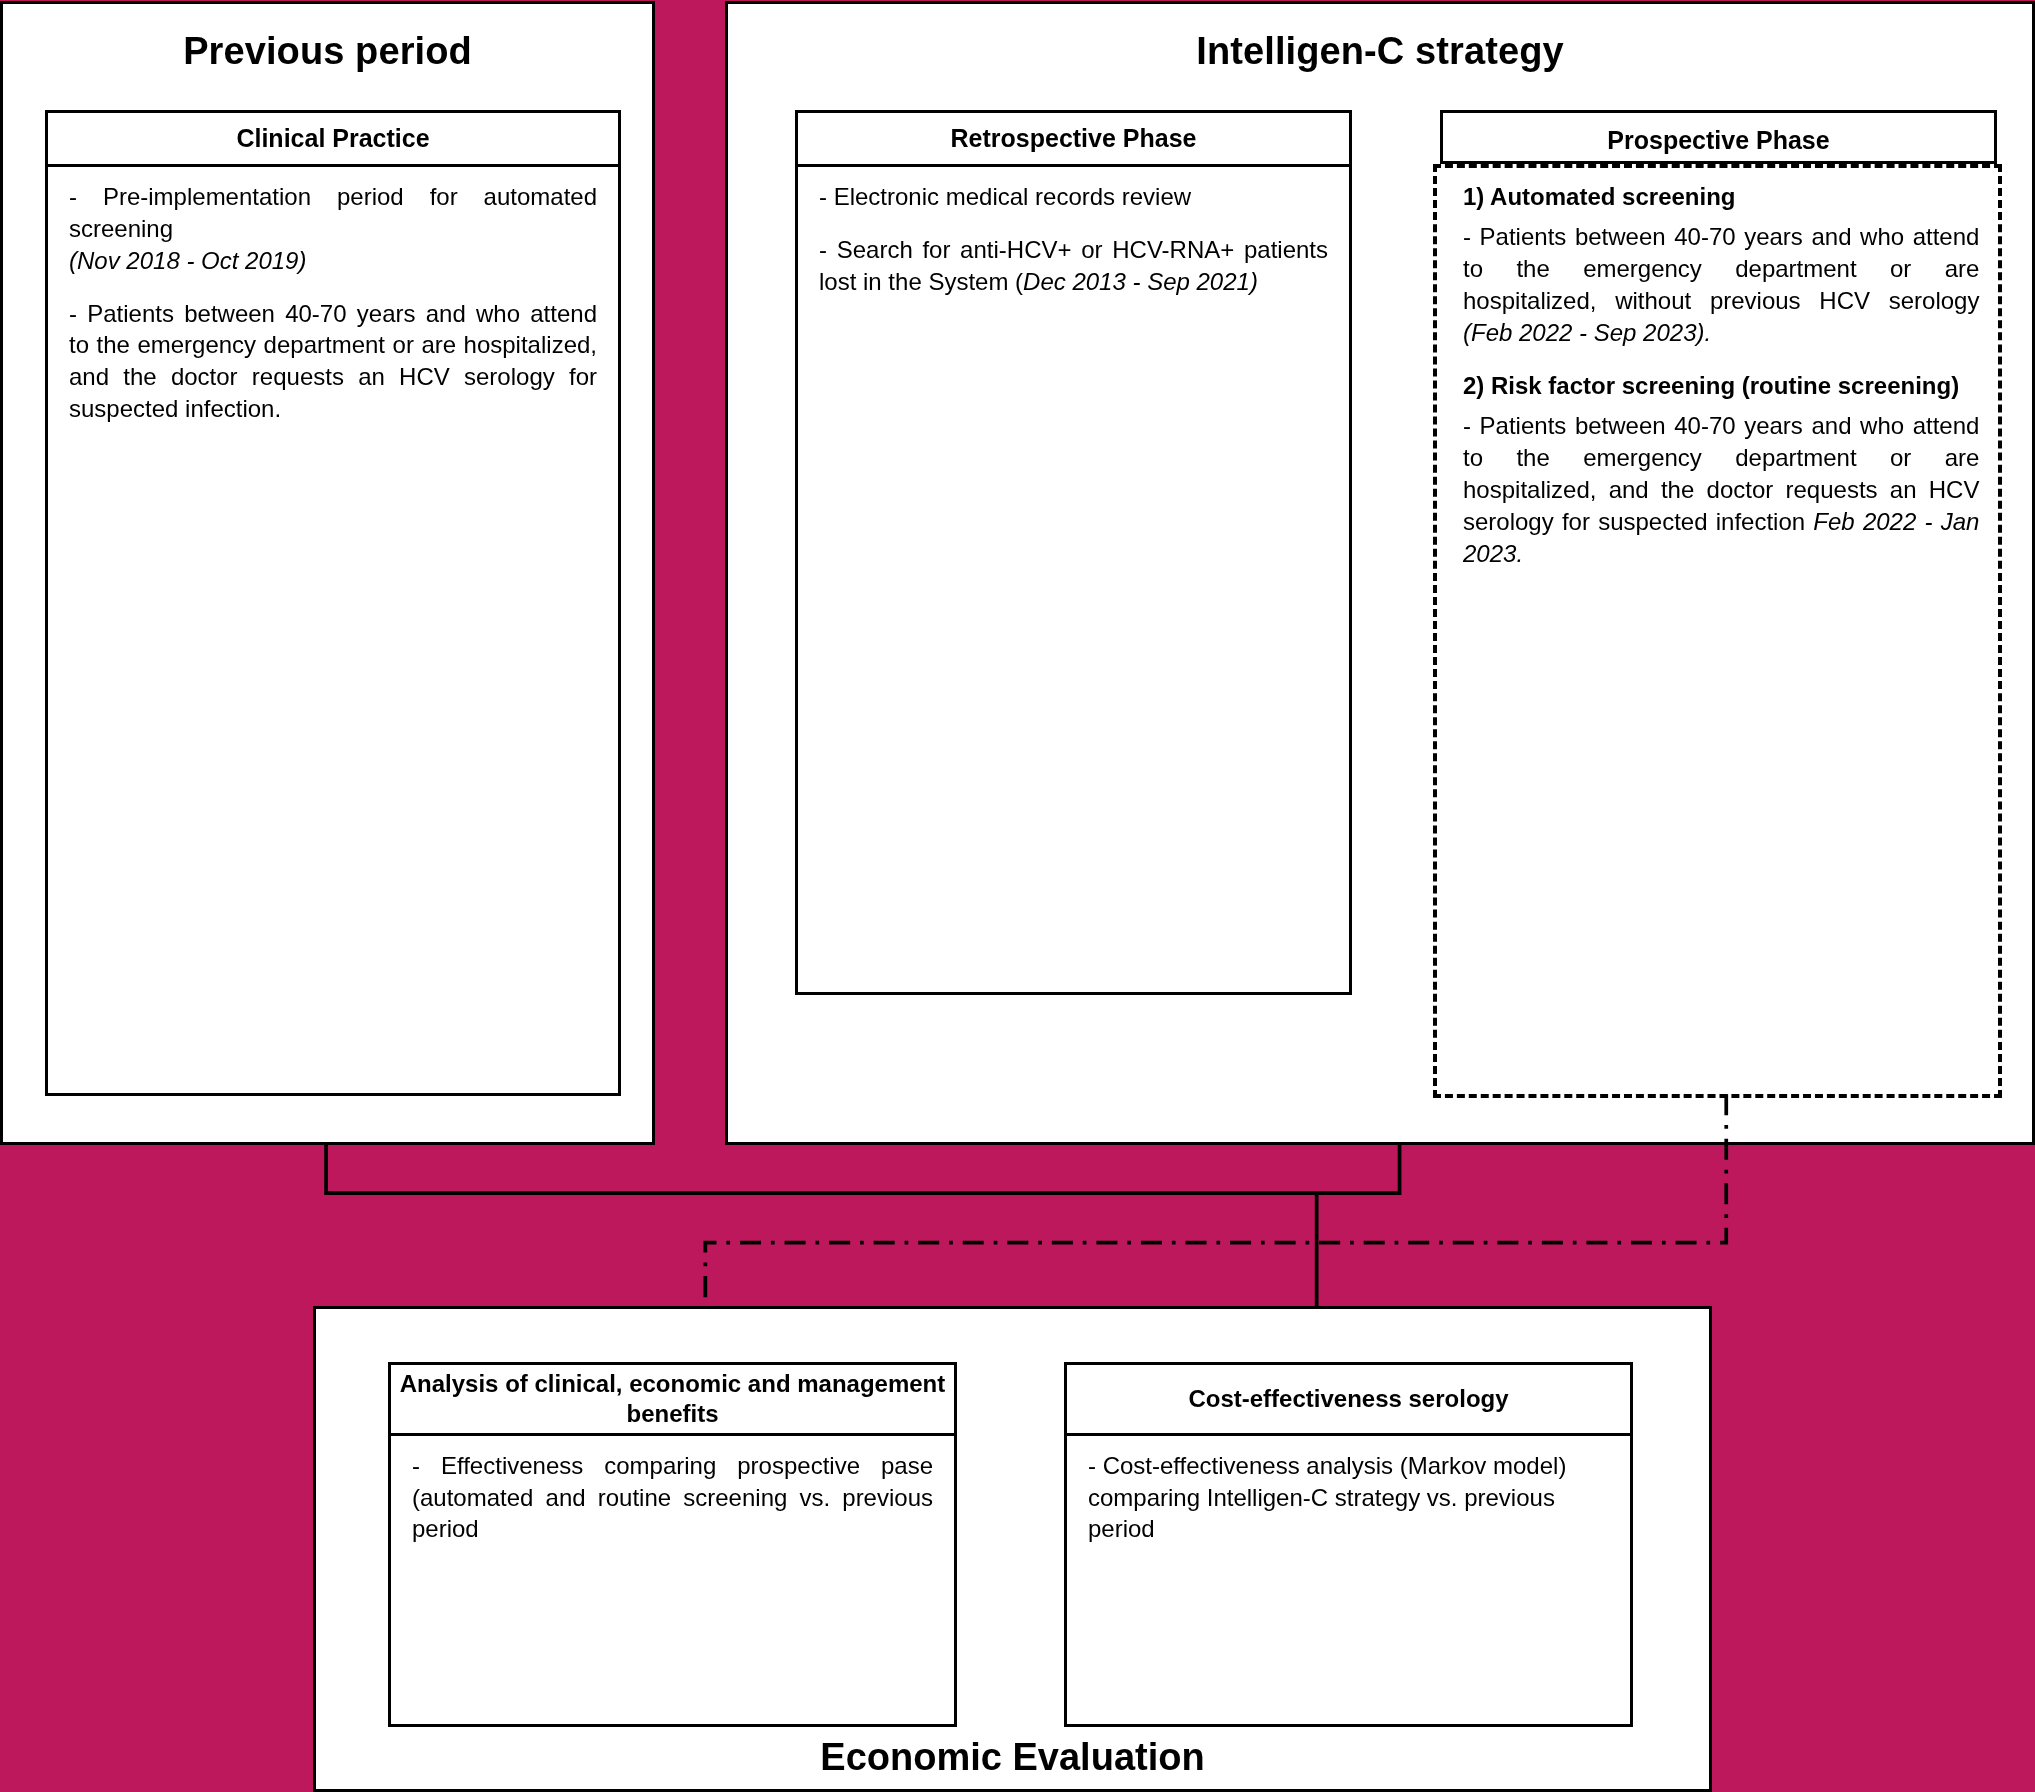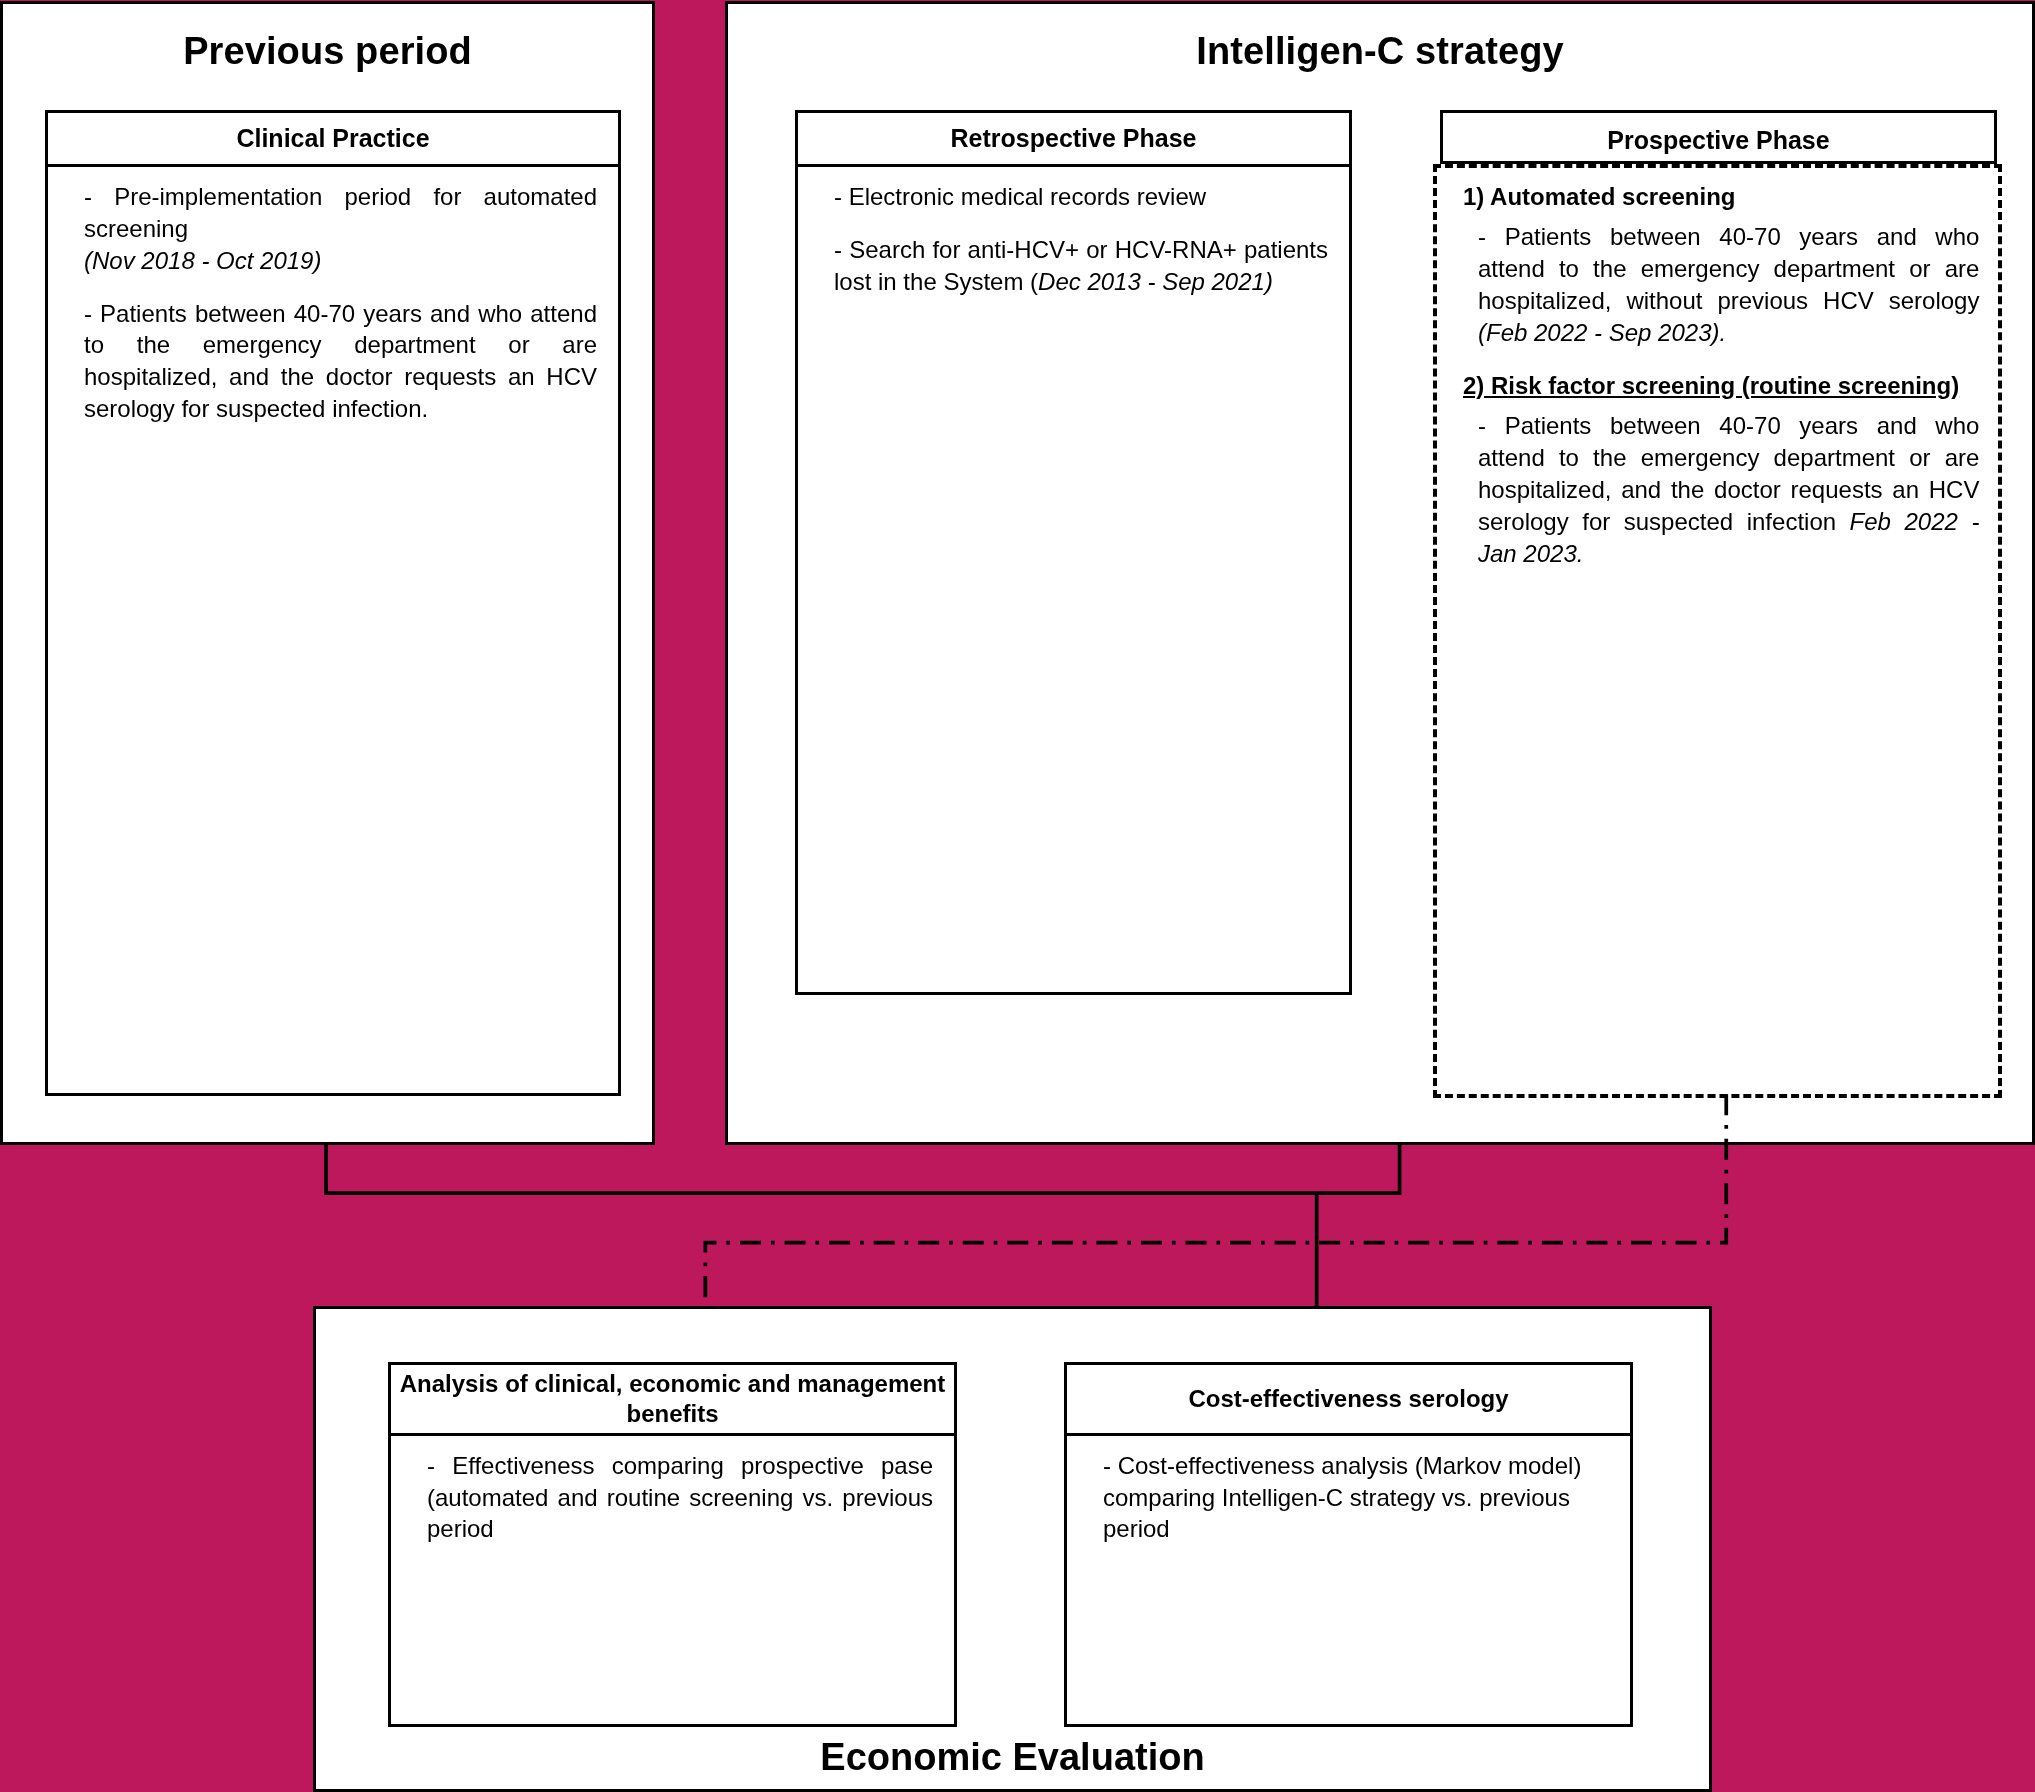--- a/index.html
+++ b/index.html
@@ -60,21 +60,21 @@
     left: 0;
     width: 100%;
     padding: 13.6px 21px 6.2px 21px;
     font-size: 24px;
     line-height: 1.33;
   }
 
   .para {
     text-align: justify;
     text-justify: inter-word;
-    margin: 0 0 21px 15px;
+    margin: 0 0 21px 0;
   }
   .para:last-child { margin-bottom: 0; }
   .para i { font-style: italic; }
   .nojust { text-align: left; }
 
   .num-head {
     font-weight: bold;
     margin: 0 0 8.7px 0;
     text-align: left;
   }
@@ -145,21 +145,21 @@
 
     <div class="box" style="left:712px; top:106px; width:557px; height:54px;">
       <div class="panel-header" style="height:54px; border-bottom:none;">Prospective Phase</div>
     </div>
     <div class="box-dashed" style="left:705px; top:160px; width:569px; height:934px;">
       <div class="panel-body" style="top:0; padding:12.4px 18.6px 6.2px 26px;">
         <p class="num-head">1)   Automated screening</p>
         <p class="para">
           <span>- Patients between 40-70 years and who attend to the emergency department or are hospitalized, without previous HCV serology </span><i>(Feb 2022 - Sep 2023).</i>
         </p>
-        <p class="num-head" style="margin-top:21px;text-decoration:underline;">2) Risk factor screening (routine screening)</p>
+        <p class="num-head" style="margin-top:21px;">2) Risk factor screening (routine screening)</p>
         <p class="para">
           <span>- Patients between 40-70 years and who attend to the emergency department or are hospitalized, and the doctor requests an HCV serology for suspected infection </span><i>Feb 2022 - Jan 2023.</i>
         </p>
       </div>
     </div>
   </div>
 
   <svg class="connectors" viewBox="0 0 3289 2897" xmlns="http://www.w3.org/2000/svg">
 
     <polyline points="527,1850 527,1928 2262,1928 2262,1850" fill="none" stroke="#000" stroke-width="6"></polyline>

